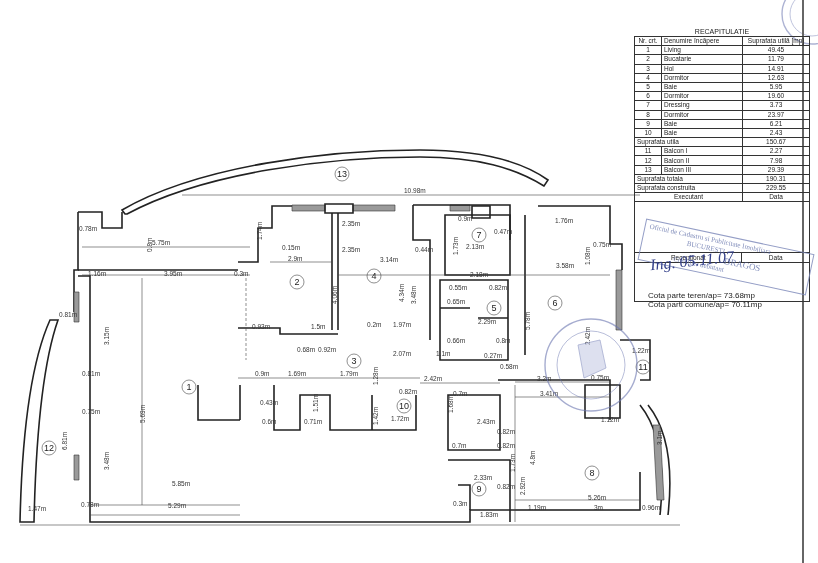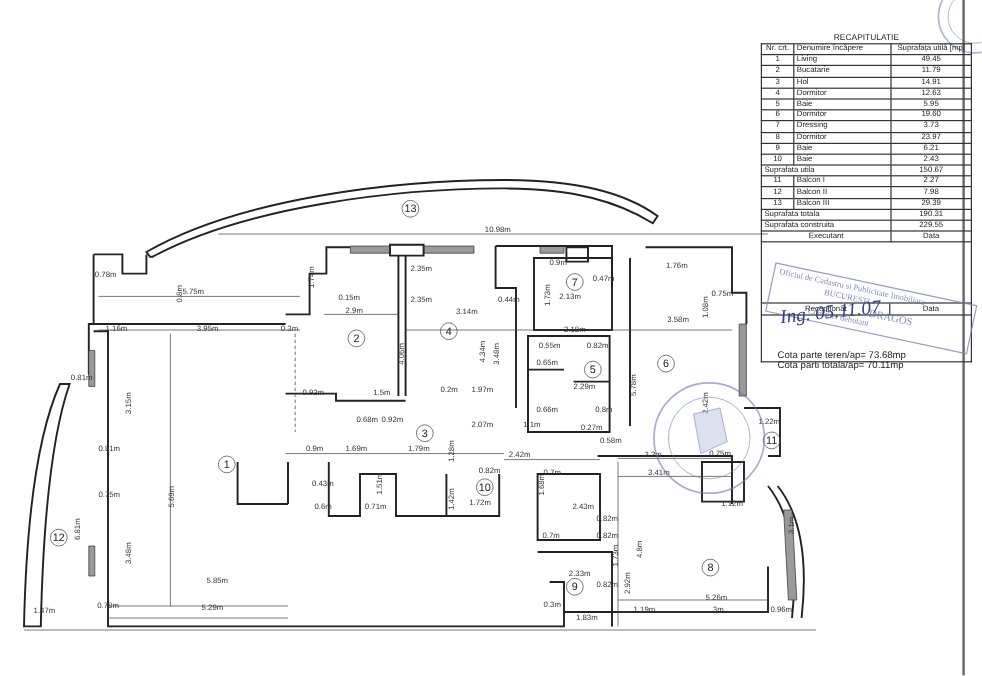--- a/index.html
+++ b/index.html
@@ -338,13 +338,13 @@
 
 <div class="stamp" style="left:640px;top:236px;width:172px;height:42px;transform:rotate(12deg);font-size:7px;line-height:9px;padding:2px 4px;box-sizing:border-box;opacity:.8;">
   <div>Oficiul de Cadastru si Publicitate Imobiliara</div>
   <div style="padding-left:40px">BUCURESTI</div>
   <div style="padding-left:80px;font-size:9px">DRAGOS</div>
   <div style="padding-left:30px">Consilier debutant</div>
 </div>
 <div style="position:absolute;left:650px;top:252px;font-family:'Liberation Serif',serif;font-style:italic;font-size:16px;color:#34408a;transform:rotate(-6deg);">Ing. 05.11.07</div>
 
 <div class="cota" style="top:291px">Cota parte teren/ap= 73.68mp</div>
-<div class="cota" style="top:300px">Cota parti totala/ap= 70.11mp</div>
+<div class="cota" style="top:300px">Cota parti comune/ap= 70.11mp</div>
 
 </body></html>

